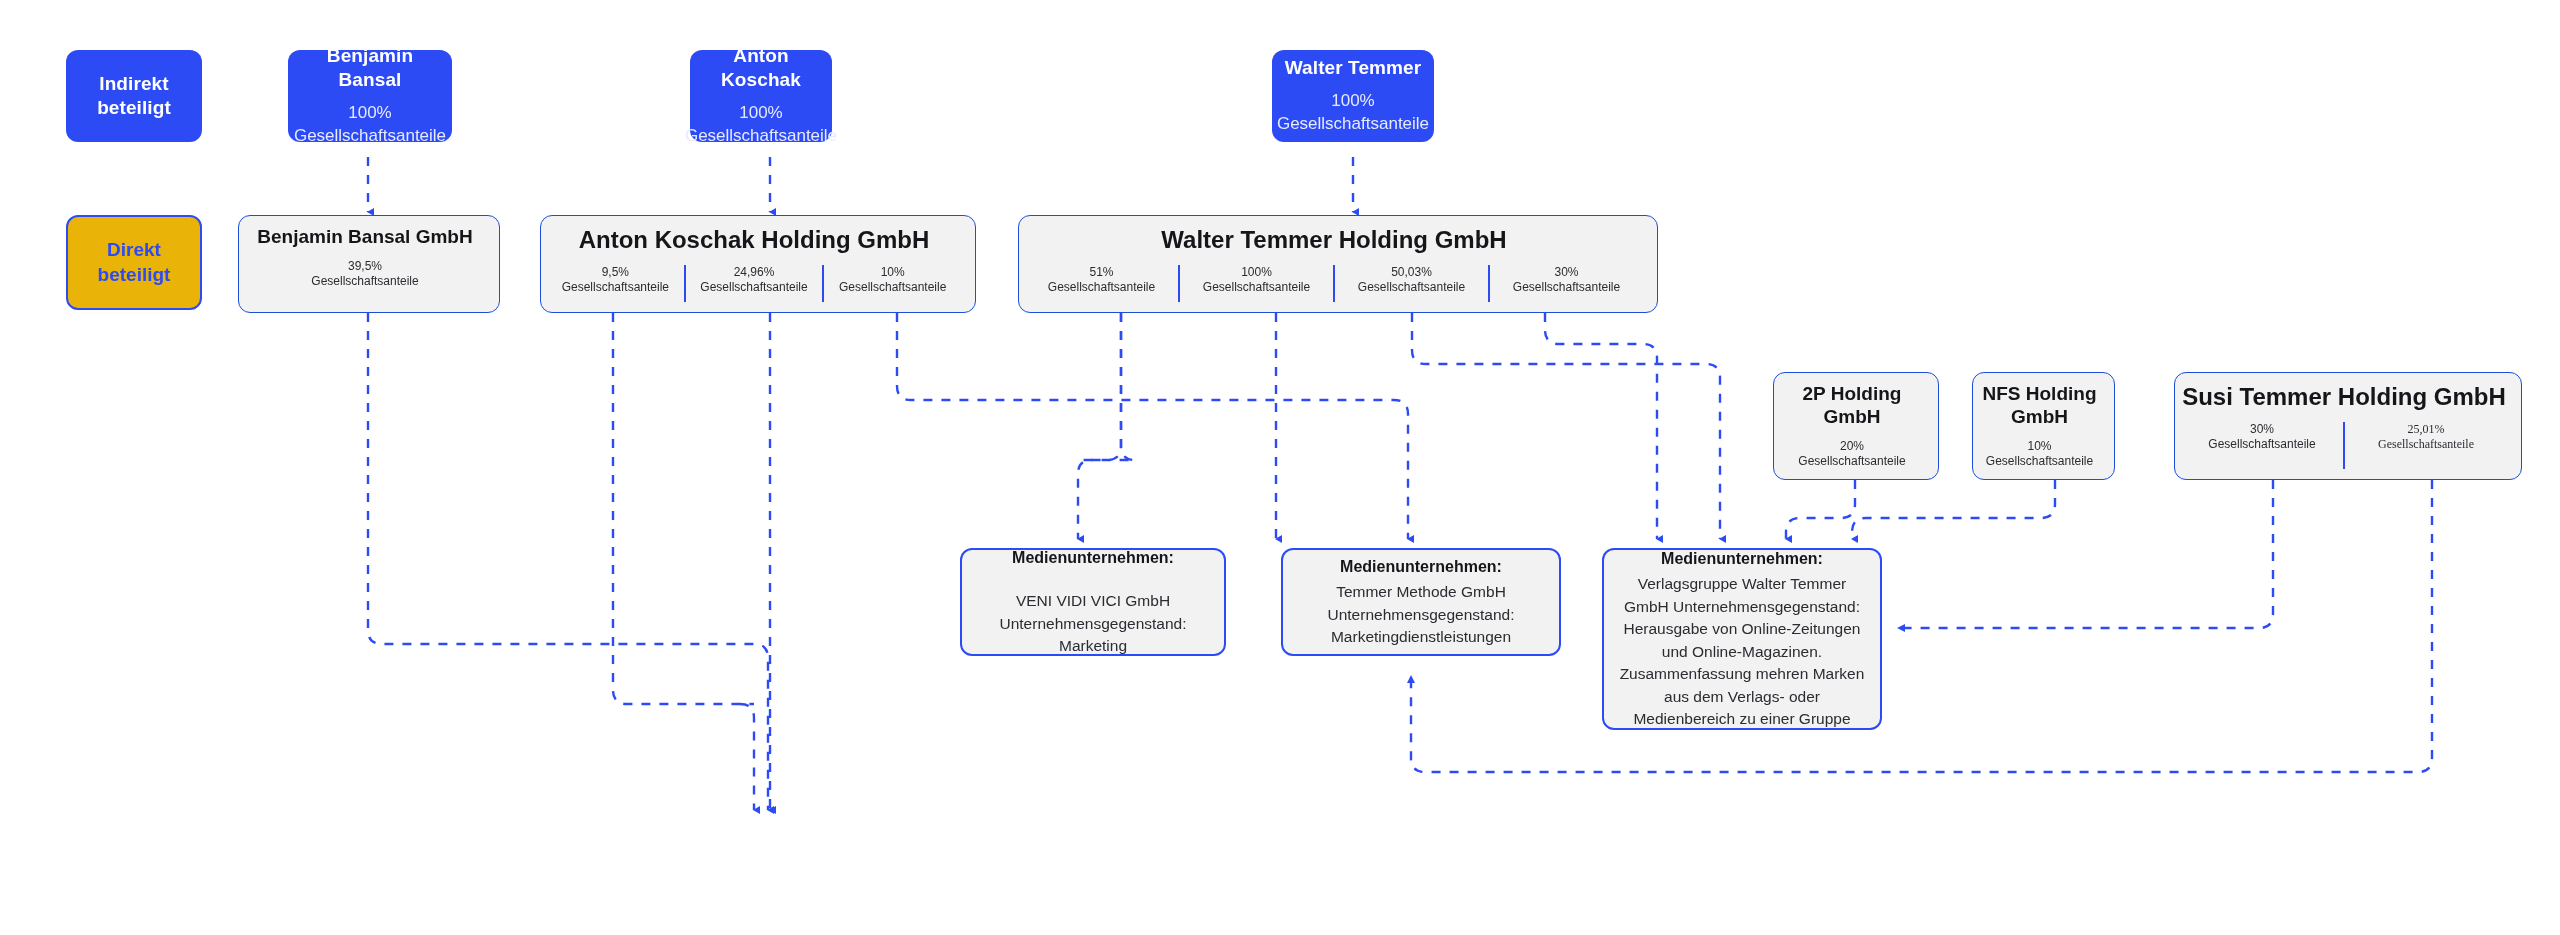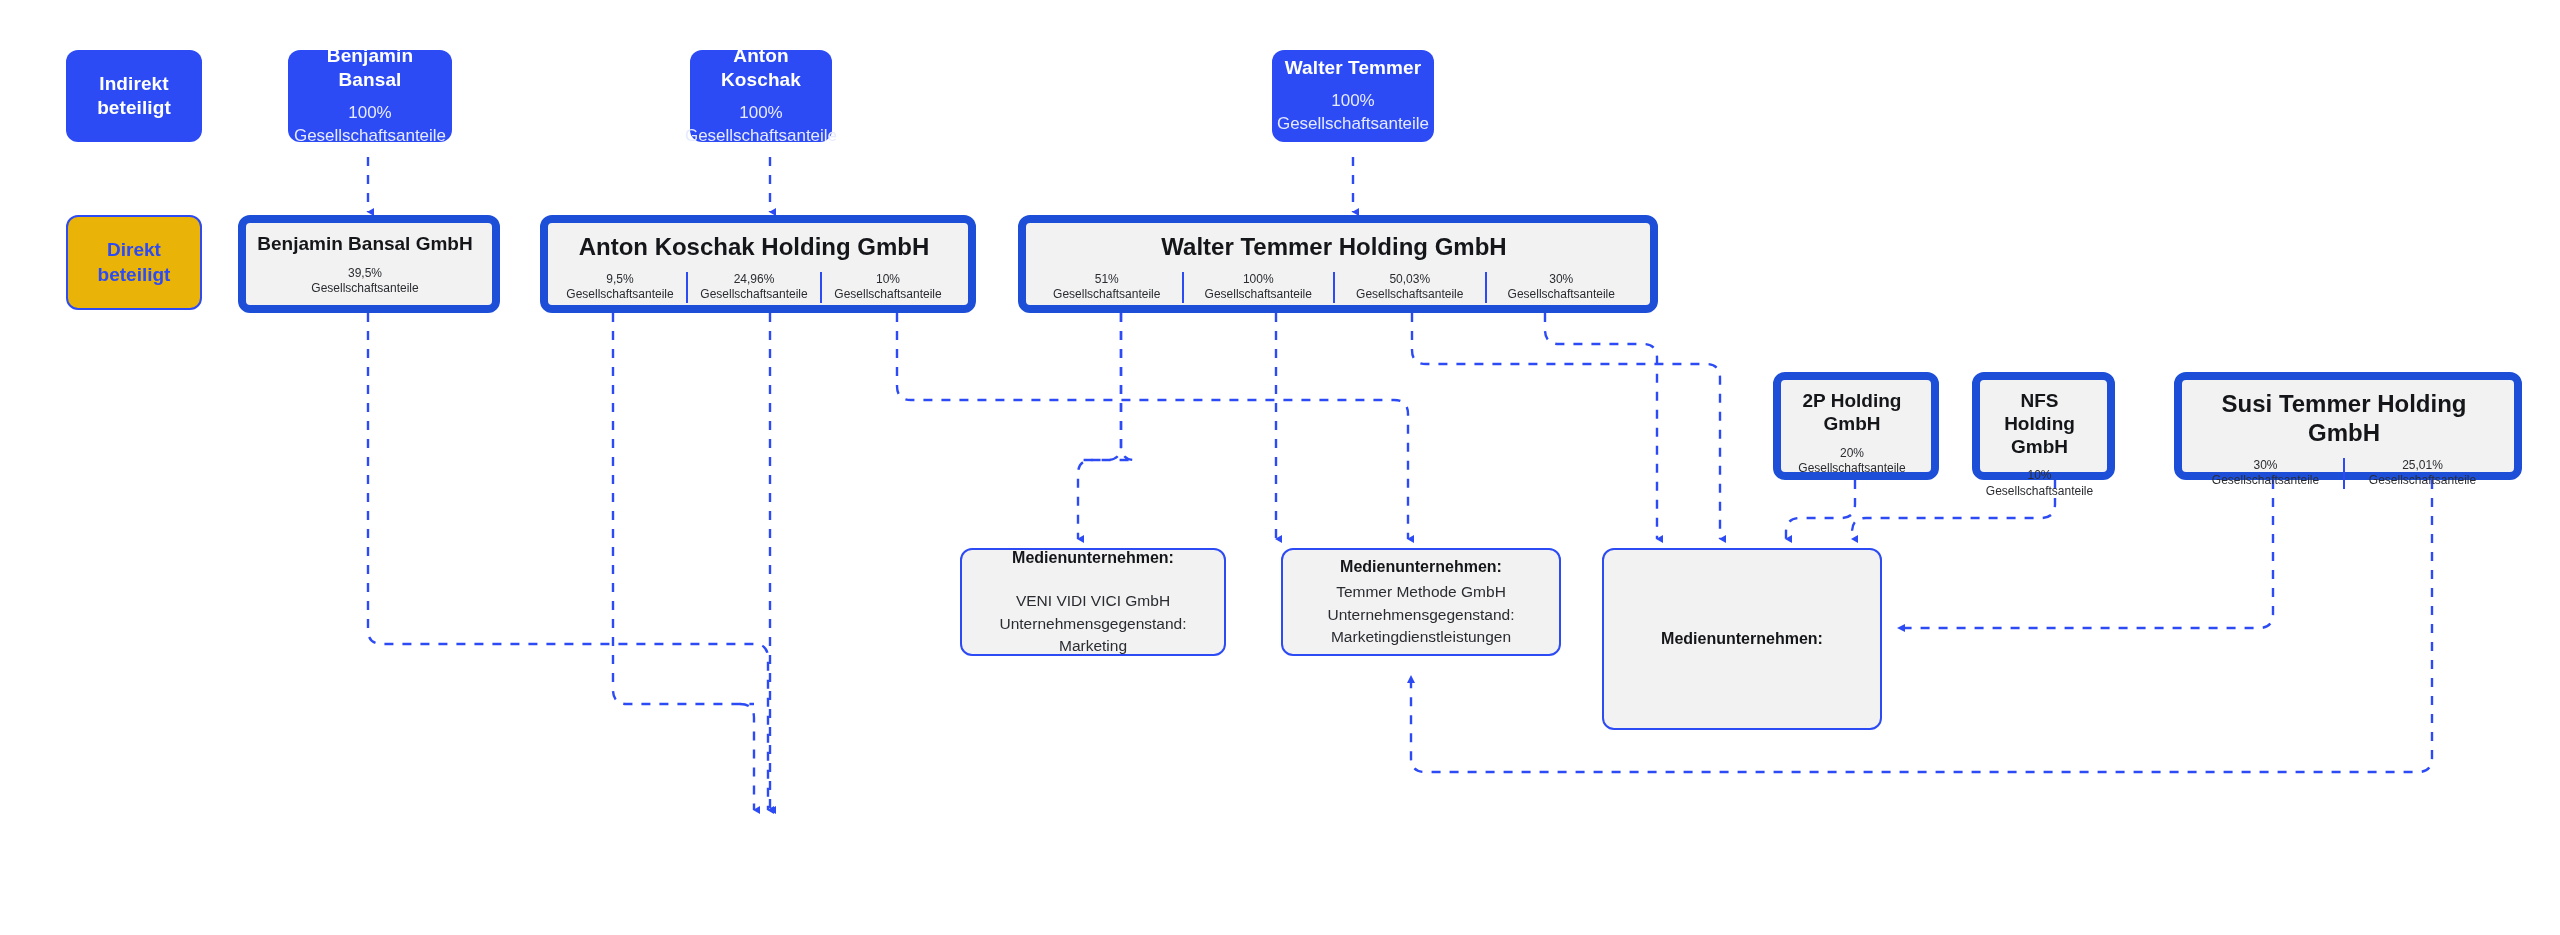--- a/index.html
+++ b/index.html
@@ -79,21 +79,21 @@
     color: #2d4bf5;
     font-weight: bold;
     font-size: 19px;
     line-height: 1.3;
     padding: 6px;
   }
 
   
   .card {
     background: #f2f2f2;
-    border: 8px solid #1d4ed8;
+    border: 1px solid #1d4ed8;
     border-radius: 12px;
     display: flex;
     flex-direction: column;
     padding: 10px 14px 10px 6px;
     box-sizing: border-box;
   }
   .card .c-title {
     font-weight: bold;
     font-size: 24px;
     line-height: 1.2;
@@ -313,21 +313,21 @@
     </div>
   </div>
 
   <div class="node card" style="left:2174px; top:372px; width:348px; height:108px;">
     <div class="c-title">Susi Temmer Holding GmbH</div>
     <div class="cols">
       <div class="col" style="padding:0 4px;">
         <span class="pct">30%</span>
         <span class="lbl">Gesellschaftsanteile</span>
       </div>
-      <div class="col" style="padding:0 4px;">
+      <div class="col" style="padding:0 4px;font-family:Liberation Serif, serif;">
         <span class="pct">25,01%</span>
         <span class="lbl">Gesellschaftsanteile</span>
       </div>
     </div>
   </div>
 
   <div class="node media gap" style="left:960px; top:548px; width:266px; height:108px;">
     <div class="m-head">Medienunternehmen:</div>
     <div class="m-body">
       <div>VENI VIDI VICI GmbH</div>
@@ -335,16 +335,17 @@
     </div>
   </div>
 
   <div class="node media" style="left:1281px; top:548px; width:280px; height:108px;">
     <div class="m-head">Medienunternehmen:</div>
     <div class="m-body">Temmer Methode GmbH Unternehmensgegenstand: Marketingdienstleistungen</div>
   </div>
 
   <div class="node media" style="left:1602px; top:548px; width:280px; height:182px;">
     <div class="m-head">Medienunternehmen:</div>
+    <div class="m-body">Verlagsgruppe Walter Temmer GmbH Unternehmensgegenstand: Herausgabe von Online-Zeitungen und Online-Magazinen. Zusammenfassung mehren Marken aus dem Verlags- oder Medienbereich zu einer Gruppe</div>
   </div>
 
 
 </div>
 
 </body></html>

